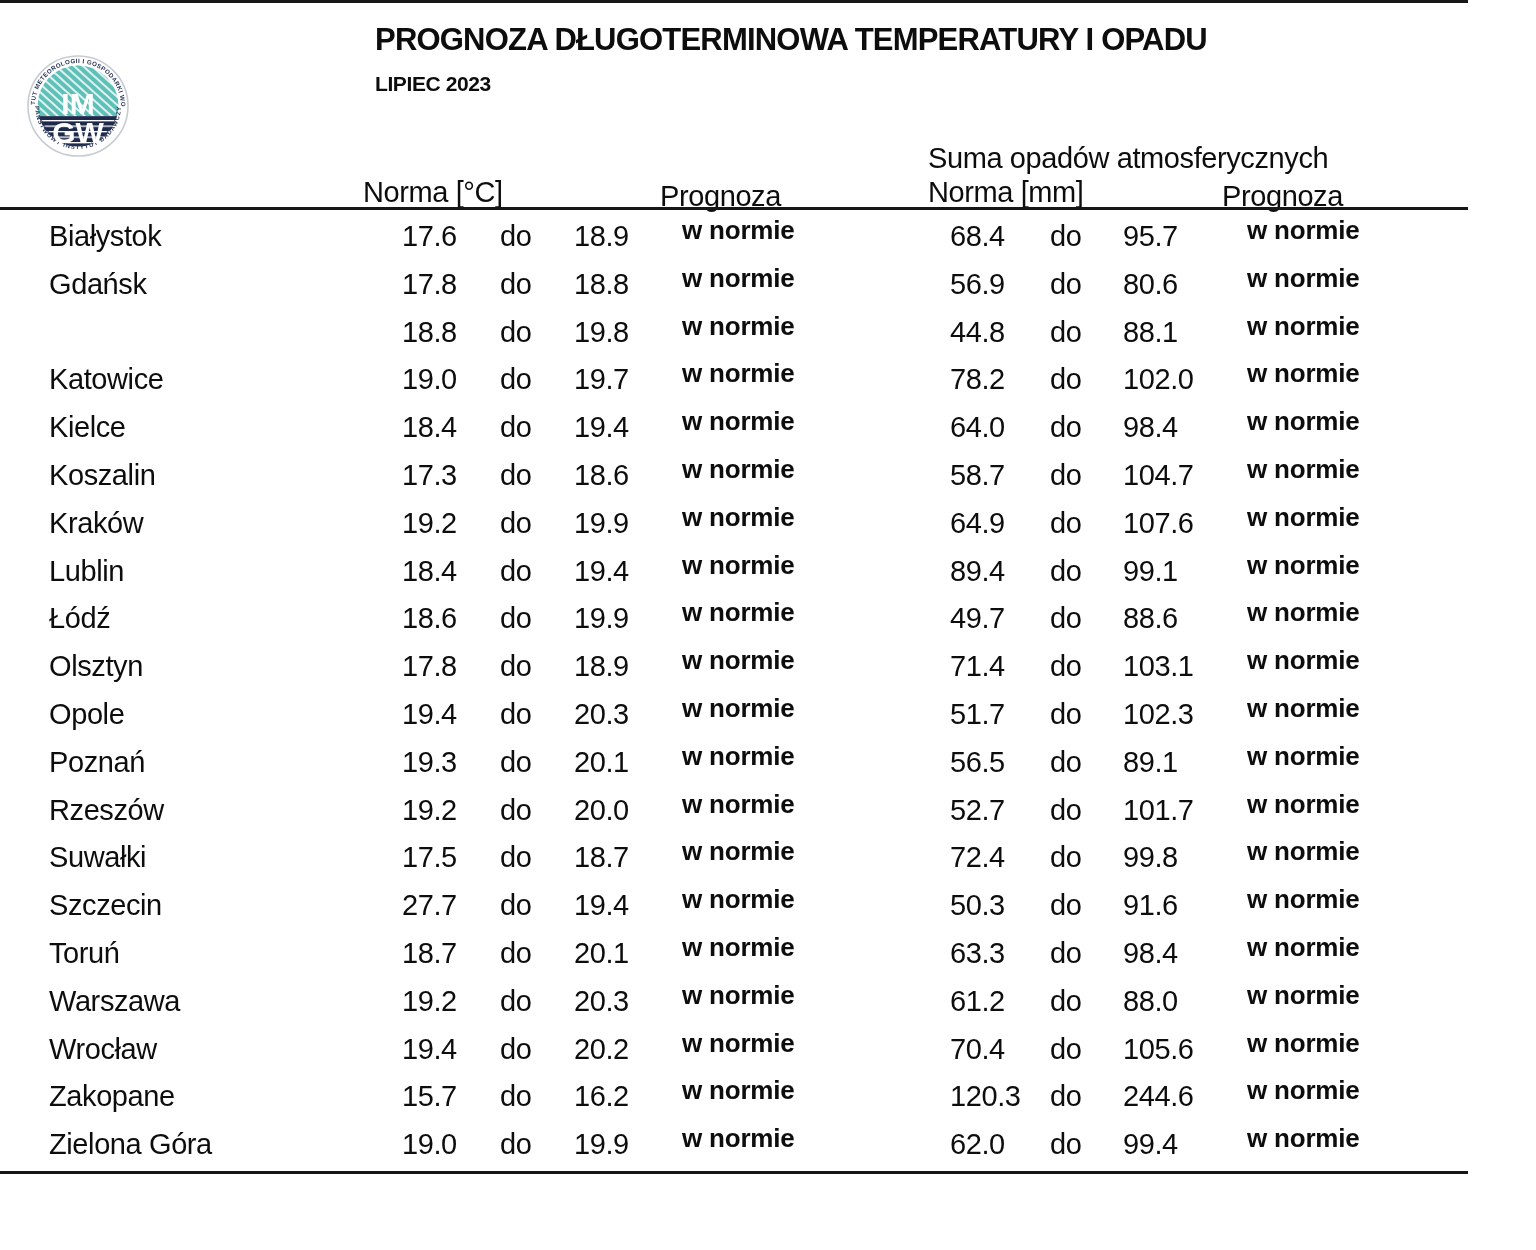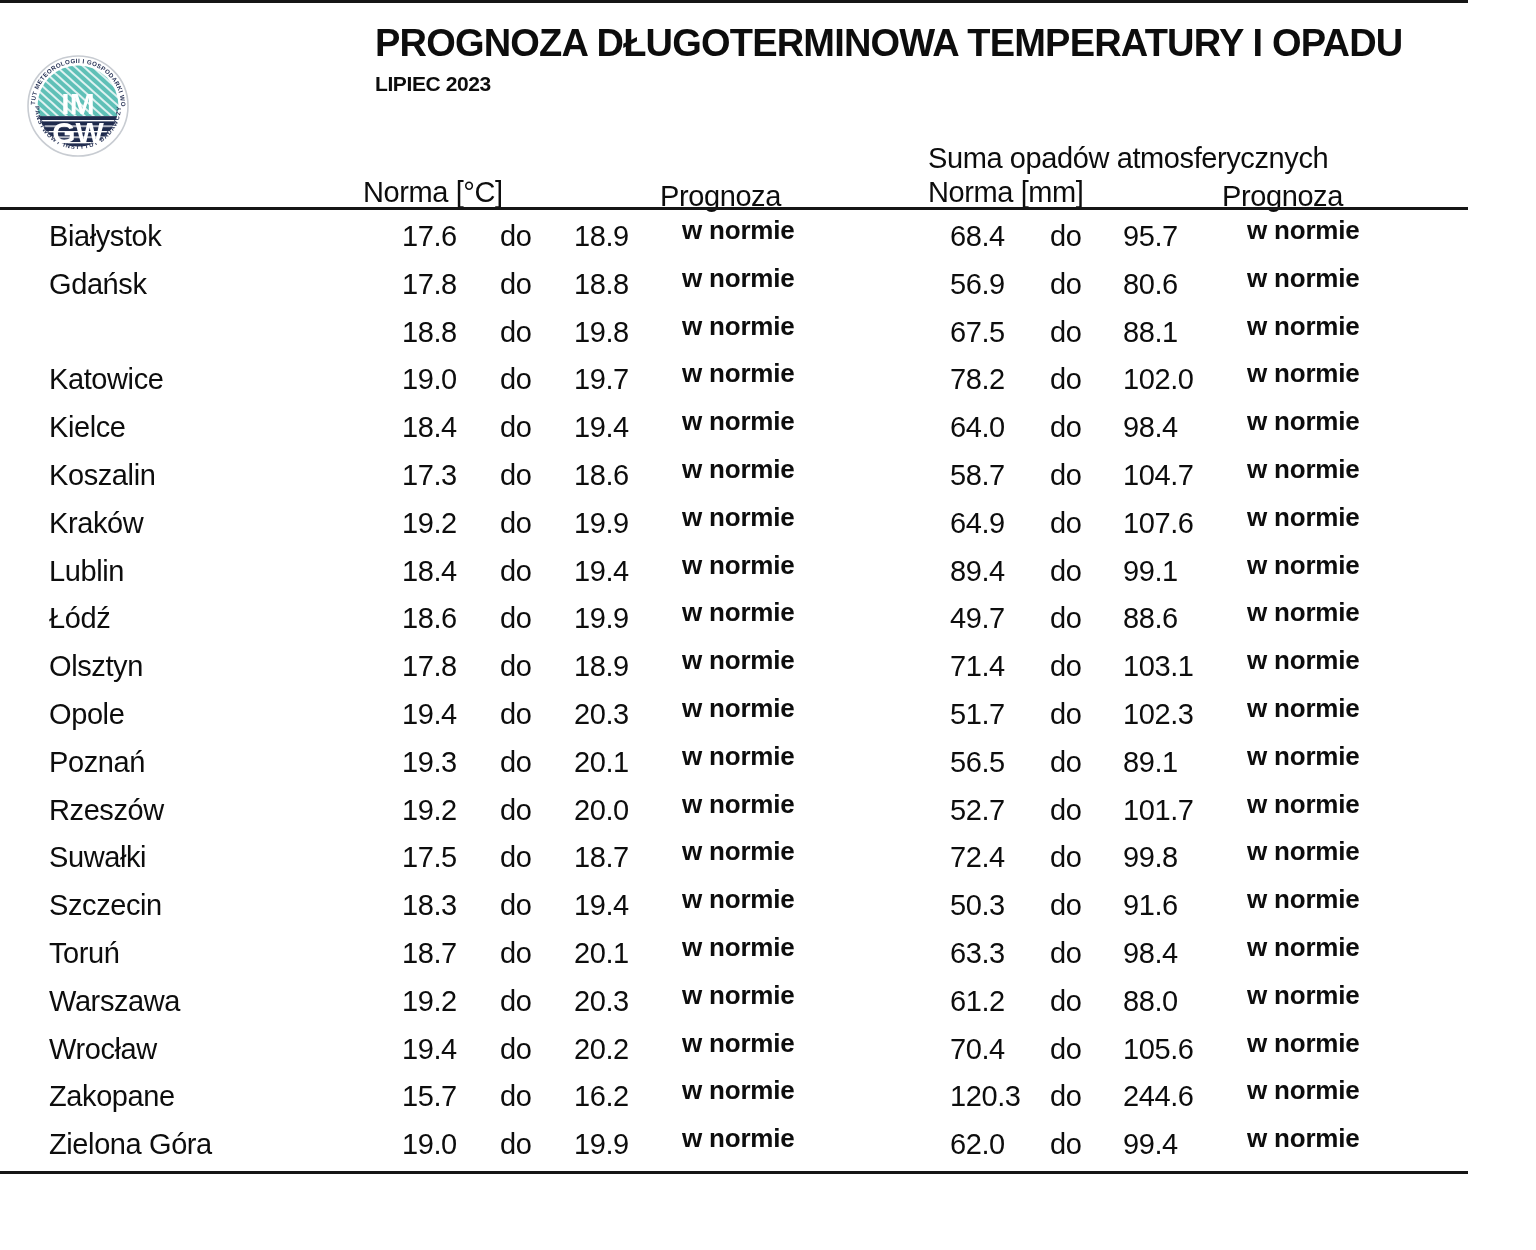--- a/index.html
+++ b/index.html
@@ -12,21 +12,21 @@
     color:#0d0d0d;
     overflow:hidden;
   }
   .rule{position:absolute;left:0;height:3px;background:#161616;width:1468px;}
   .rule.top{top:0;}
   .rule.mid{top:207px;}
   .rule.bottom{top:1171px;}
   .logo{position:absolute;left:26px;top:54px;width:104px;height:104px;}
   .title{
     position:absolute;left:375px;top:22px;
-    font-size:38px;font-weight:600;letter-spacing:-0.8px;white-space:nowrap;
+    font-size:31px;font-weight:600;letter-spacing:-0.8px;white-space:nowrap;
   }
   .subtitle{
     position:absolute;left:375px;top:72px;
     font-size:21px;font-weight:700;letter-spacing:-0.4px;white-space:nowrap;
   }
   .group-header{
     position:absolute;top:128px;font-size:29px;font-weight:400;
     letter-spacing:-0.4px;white-space:nowrap;
   }
   .col-label{
@@ -124,21 +124,21 @@
         <span class="cell pmin">56.9</span>
         <span class="cell do2">do</span>
         <span class="cell pmax">80.6</span>
         <span class="cell wn2 forecast">w normie</span>
       </div>
       <div class="row">
         <span class="cell tmin">18.8</span>
         <span class="cell do1">do</span>
         <span class="cell tmax">19.8</span>
         <span class="cell wn1 forecast">w normie</span>
-        <span class="cell pmin">67.5</span>
+        <span class="cell pmin">44.8</span>
         <span class="cell do2">do</span>
         <span class="cell pmax">88.1</span>
         <span class="cell wn2 forecast">w normie</span>
       </div>
       <div class="row">
         <span class="cell city">Katowice</span>
         <span class="cell tmin">19.0</span>
         <span class="cell do1">do</span>
         <span class="cell tmax">19.7</span>
         <span class="cell wn1 forecast">w normie</span>
@@ -252,21 +252,21 @@
         <span class="cell do1">do</span>
         <span class="cell tmax">18.7</span>
         <span class="cell wn1 forecast">w normie</span>
         <span class="cell pmin">72.4</span>
         <span class="cell do2">do</span>
         <span class="cell pmax">99.8</span>
         <span class="cell wn2 forecast">w normie</span>
       </div>
       <div class="row">
         <span class="cell city">Szczecin</span>
-        <span class="cell tmin">18.3</span>
+        <span class="cell tmin">27.7</span>
         <span class="cell do1">do</span>
         <span class="cell tmax">19.4</span>
         <span class="cell wn1 forecast">w normie</span>
         <span class="cell pmin">50.3</span>
         <span class="cell do2">do</span>
         <span class="cell pmax">91.6</span>
         <span class="cell wn2 forecast">w normie</span>
       </div>
       <div class="row">
         <span class="cell city">Toruń</span>

